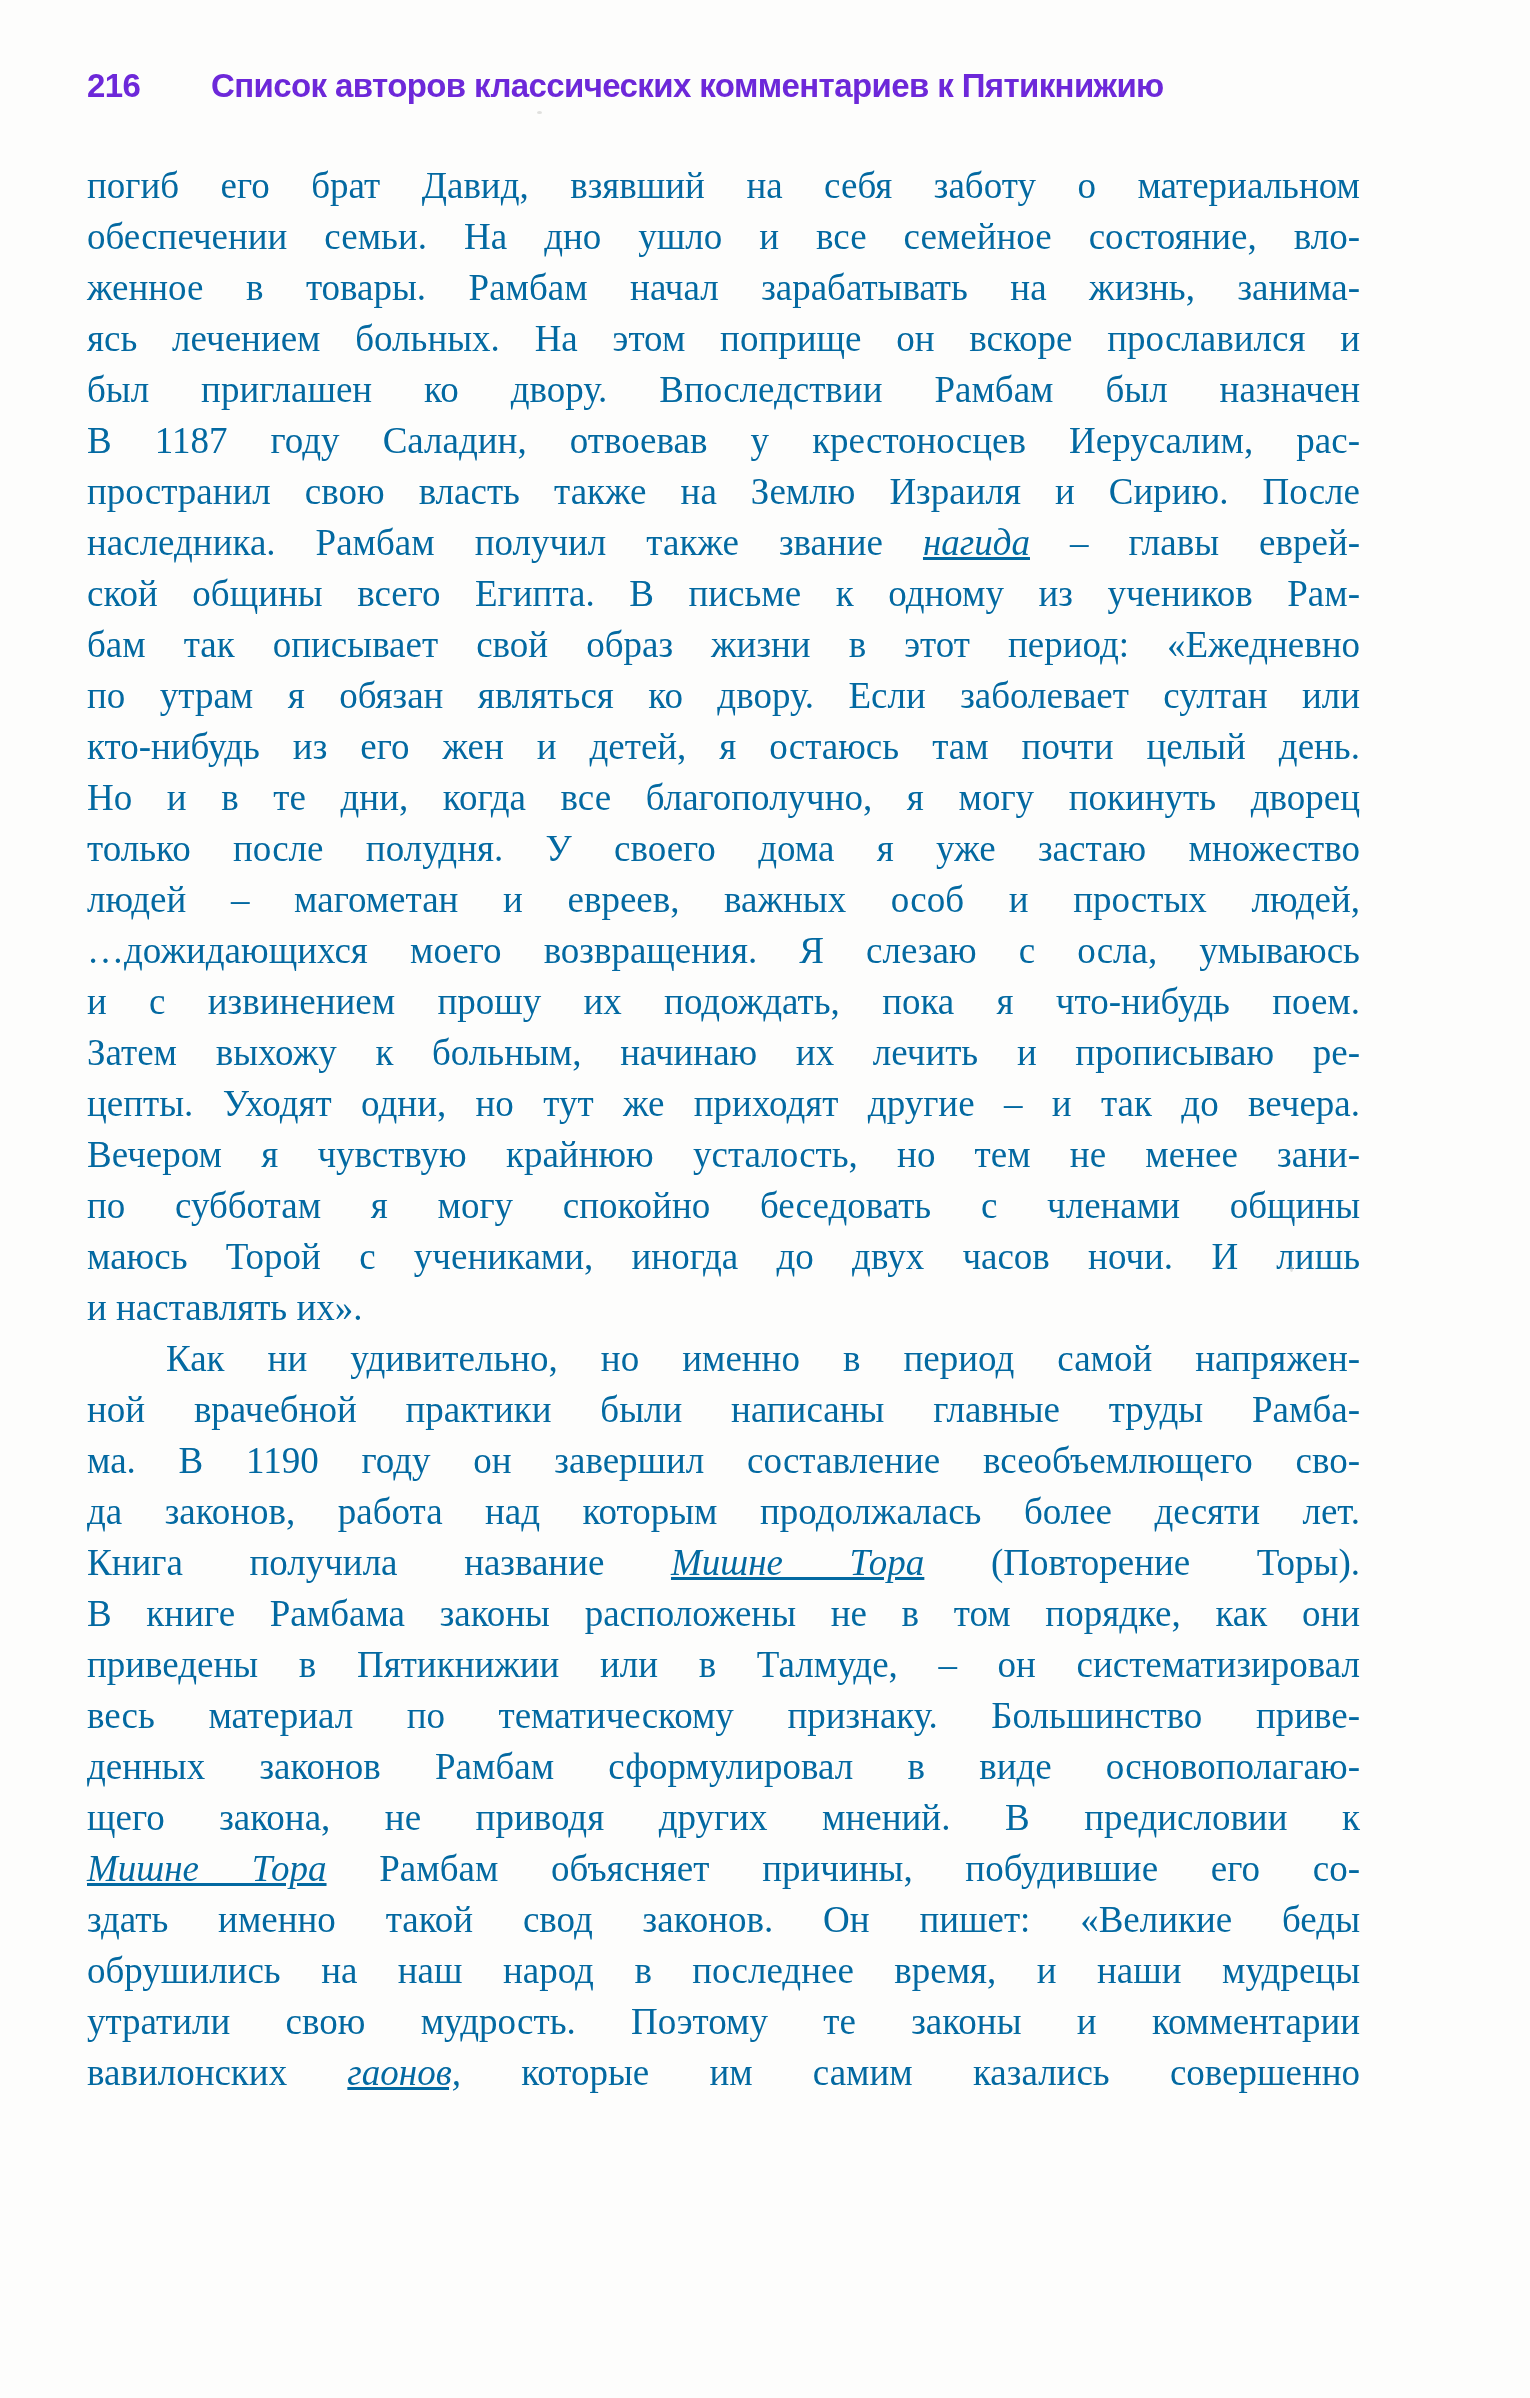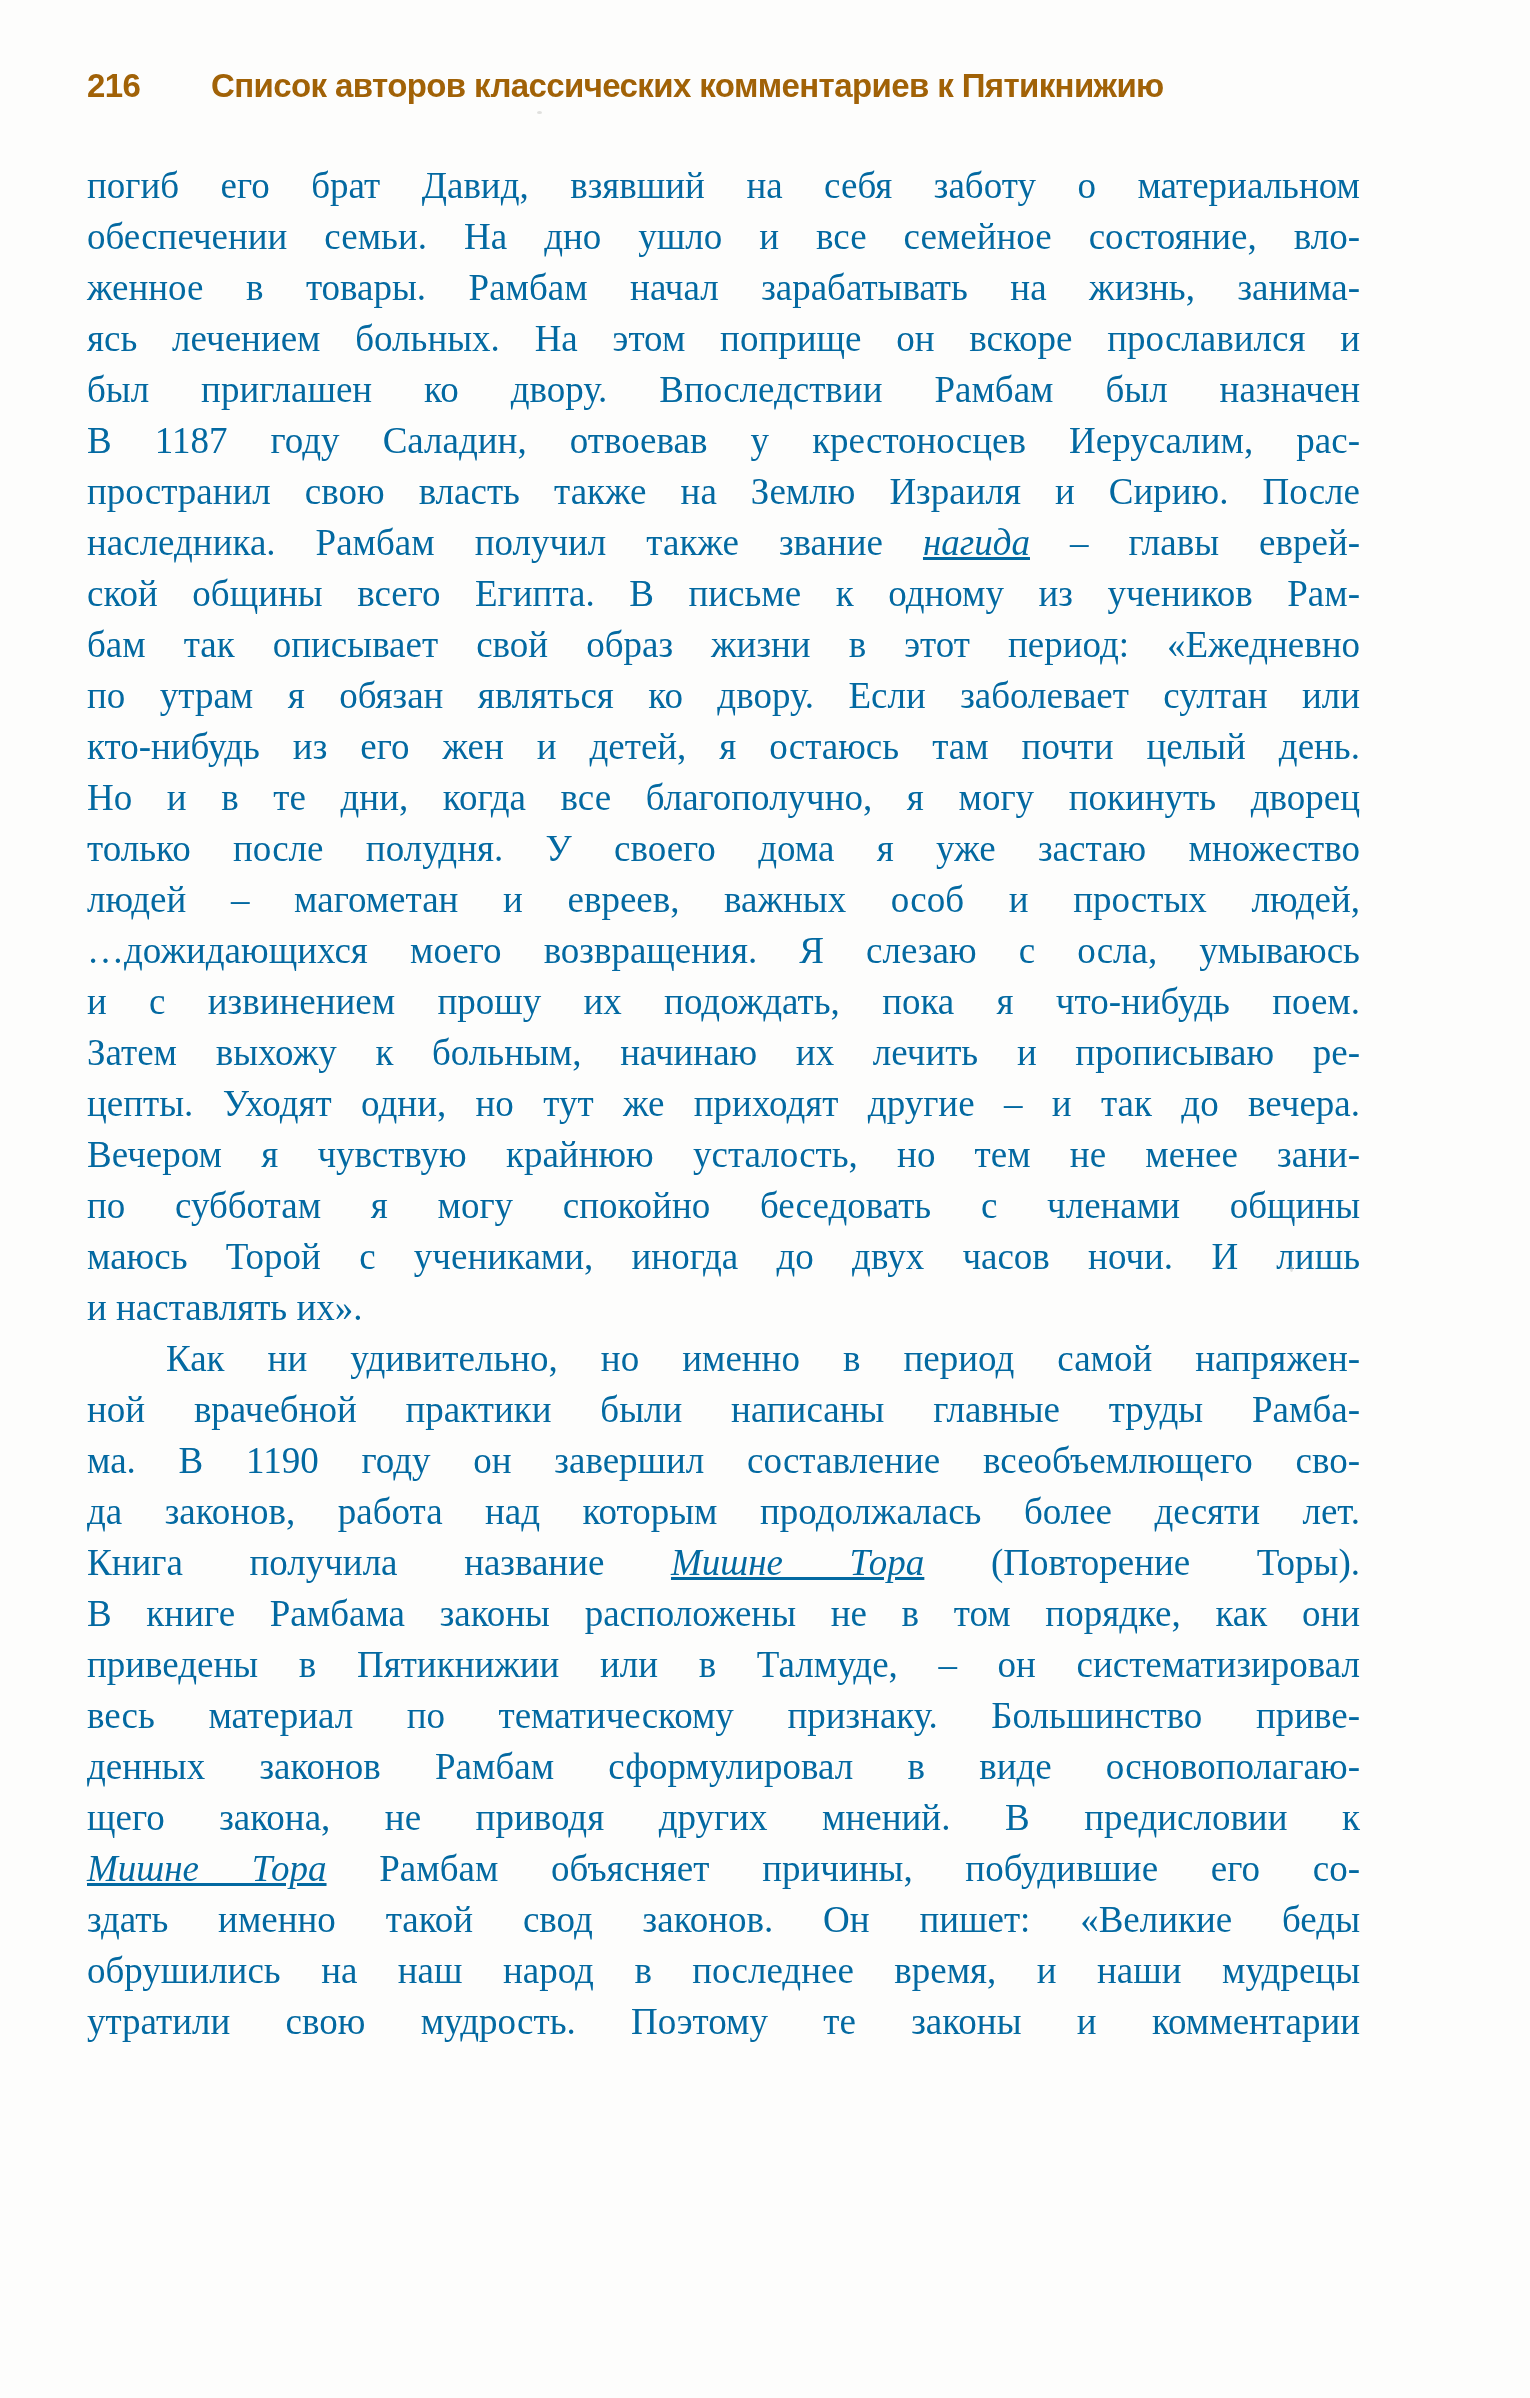--- a/index.html
+++ b/index.html
@@ -20,21 +20,21 @@
   
   .running-head {
     position: absolute;
     left: 87px;
     top: 67px;
     white-space: nowrap;
     font-family: "Liberation Sans", sans-serif;
     font-weight: bold;
     font-size: 33px;
     letter-spacing: -0.6px;
-    color: #a16207;
+    color: #6d28d9;
   }
   .pagenum {
     display: inline-block;
     width: 124px;
   }
   
   .body-text {
     position: absolute;
     left: 87px;
     top: 160px;
@@ -109,19 +109,20 @@
       <div class="line"><span>Книга получила название </span><em>Мишне Тора</em><span> (Повторение Торы).</span></div>
       <div class="line"><span>В книге Рамбама законы расположены не в том порядке, как они</span></div>
       <div class="line"><span>приведены в Пятикнижии или в Талмуде, – он систематизировал</span></div>
       <div class="line"><span>весь материал по тематическому признаку. Большинство приве-</span></div>
       <div class="line"><span>денных законов Рамбам сформулировал в виде основополагаю-</span></div>
       <div class="line"><span>щего закона, не приводя других мнений. В предисловии к</span></div>
       <div class="line"><em>Мишне Тора</em><span> Рамбам объясняет причины, побудившие его со-</span></div>
       <div class="line"><span>здать именно такой свод законов. Он пишет: «Великие беды</span></div>
       <div class="line"><span>обрушились на наш народ в последнее время, и наши мудрецы</span></div>
       <div class="line"><span>утратили свою мудрость. Поэтому те законы и комментарии</span></div>
+      <div class="line"><span>вавилонских </span><em>гаонов,</em><span> которые им самим казались совершенно</span></div>
     </div>
 
   <div class="speck s1"></div>
   <div class="speck s2"></div>
 
 </div>
 
 
 </body></html>

